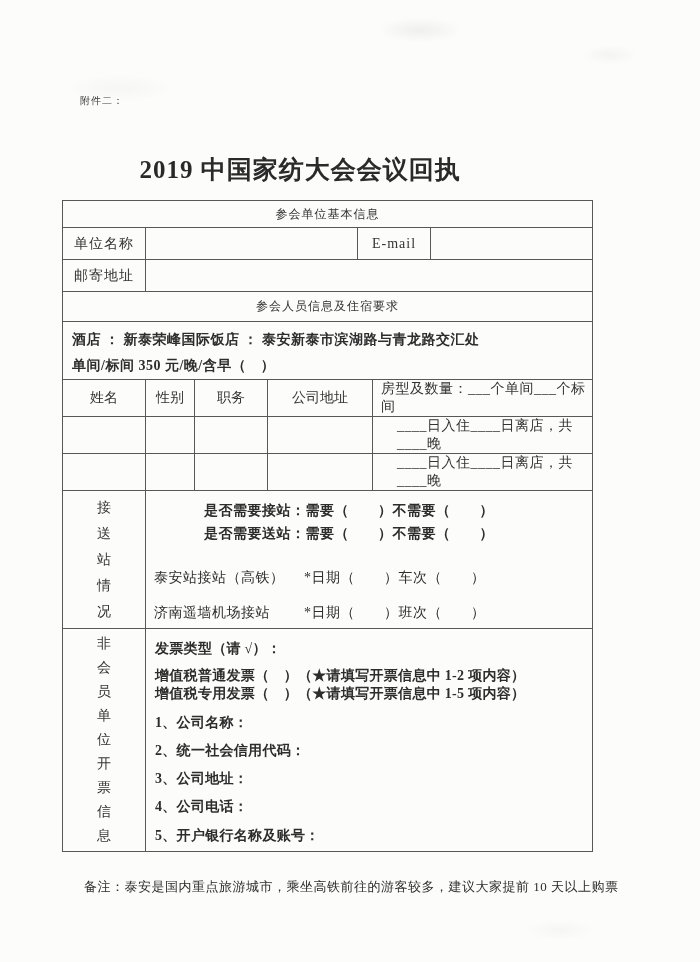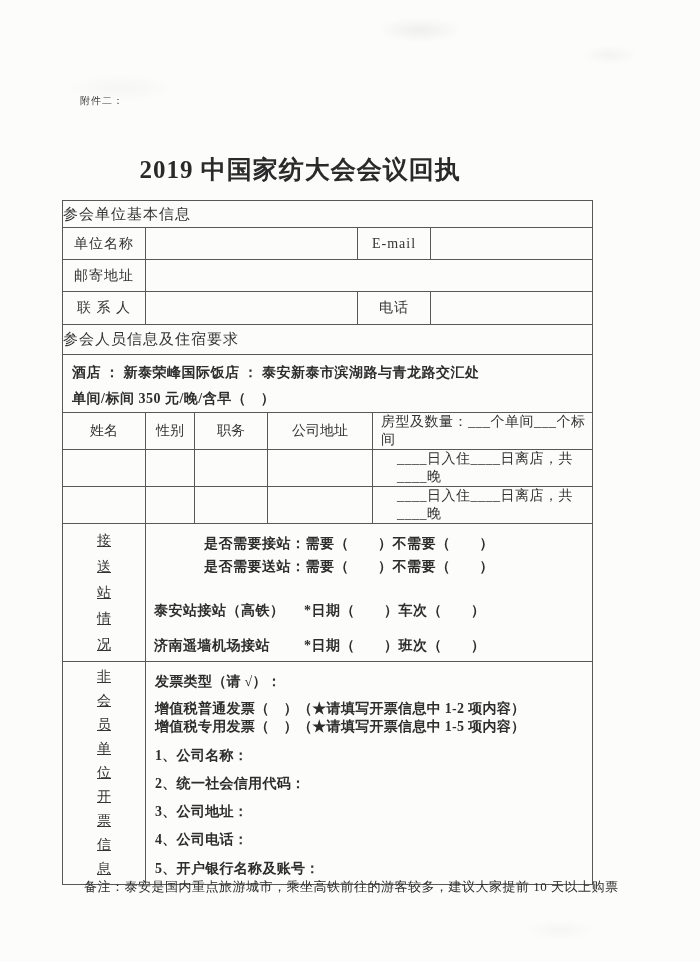--- a/index.html
+++ b/index.html
@@ -38,40 +38,40 @@
     position:absolute; left:62px; top:200px;
     width:530px; table-layout:fixed;
     border-collapse:collapse;
     font-size:14px; color:#333;
   }
   table.form td {
     border:1px solid #585858;
     padding:0; vertical-align:middle;
     overflow:hidden;
   }
-  .sec-header { text-align:left; font-size:15px; color:#343434; letter-spacing:1px; }
+  .sec-header { text-align:center; font-size:12px; color:#343434; letter-spacing:1px; }
   .lbl { text-align:center; letter-spacing:1px; }
   .hotel-cell { vertical-align:top !important; padding:5px 8px 0 9px !important; }
   .hotel-cell .line { font-weight:bold; color:#2d2d2d; line-height:26px; letter-spacing:0.5px; }
   .att-h { text-align:center; }
   .room-h { text-align:left; padding-left:8px !important; letter-spacing:0.5px; }
   .stay { text-align:left; padding-left:24px !important; letter-spacing:0.5px; }
   .vcell { vertical-align:middle !important; }
   .vlabel {
-    display:flex; align-items:center; justify-content:center; height:100%;text-decoration:underline;
+    display:flex; align-items:center; justify-content:center; height:100%;
   }
   .vlabel span {
     display:inline-block; width:16px; word-break:break-all;
     text-align:center; font-size:14px; color:#343434;
   }
   .vlabel.pickup span { line-height:26px; }
   .vlabel.invoice span { line-height:24px; }
   .pickup-cell { vertical-align:top !important; padding:8px 6px 0 8px !important; }
   .pickup-cell .q { padding-left:50px; line-height:23px; font-weight:bold; color:#2d2d2d; letter-spacing:0.5px; }
-  .pickup-cell .station { font-weight:bold; color:#2d2d2d; line-height:23px; letter-spacing:0.5px; }
+  .pickup-cell .station { font-weight:normal; color:#2d2d2d; line-height:23px; letter-spacing:0.5px; }
   .pickup-cell .station .st-name { display:inline-block; width:150px; }
   .st1 { margin-top:21px; }
   .st2 { margin-top:12px; }
   .invoice-cell { vertical-align:top !important; padding:10px 6px 0 9px !important; }
   .invoice-cell div { font-weight:bold; color:#2d2d2d; line-height:18px; letter-spacing:0.3px; }
   .inv-type { line-height:20px !important; }
   .inv-normal { margin-top:8px; }
   .inv-item1 { margin-top:11px; }
   .inv-item  { margin-top:10px; }
   .inv-item5 { margin-top:11px; }
@@ -106,26 +106,20 @@
     </tr>
     <tr style="height:32px">
       <td class="lbl">单位名称</td>
       <td colspan="3"></td>
       <td colspan="2" class="lbl">E-mail</td>
       <td></td>
     </tr>
     <tr style="height:32px">
       <td class="lbl">邮寄地址</td>
       <td colspan="6"></td>
-    </tr>
-    <tr style="height:33px">
-      <td class="lbl">联 系 人</td>
-      <td colspan="3"></td>
-      <td colspan="2" class="lbl">电话</td>
-      <td></td>
     </tr>
 
     <tr style="height:30px">
       <td colspan="7" class="sec-header">参会人员信息及住宿要求</td>
     </tr>
     <tr style="height:52px">
       <td colspan="7" class="hotel-cell">
         <div class="line">酒店 ： 新泰荣峰国际饭店 ： 泰安新泰市滨湖路与青龙路交汇处</div>
         <div class="line">单间/标间 350 元/晚/含早（　）</div>
       </td>

